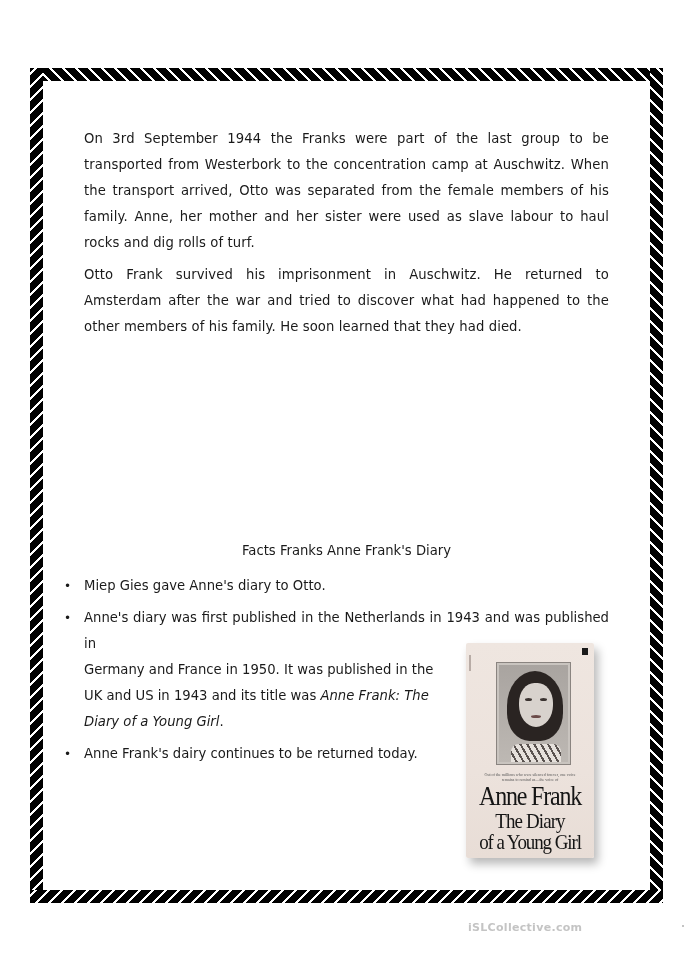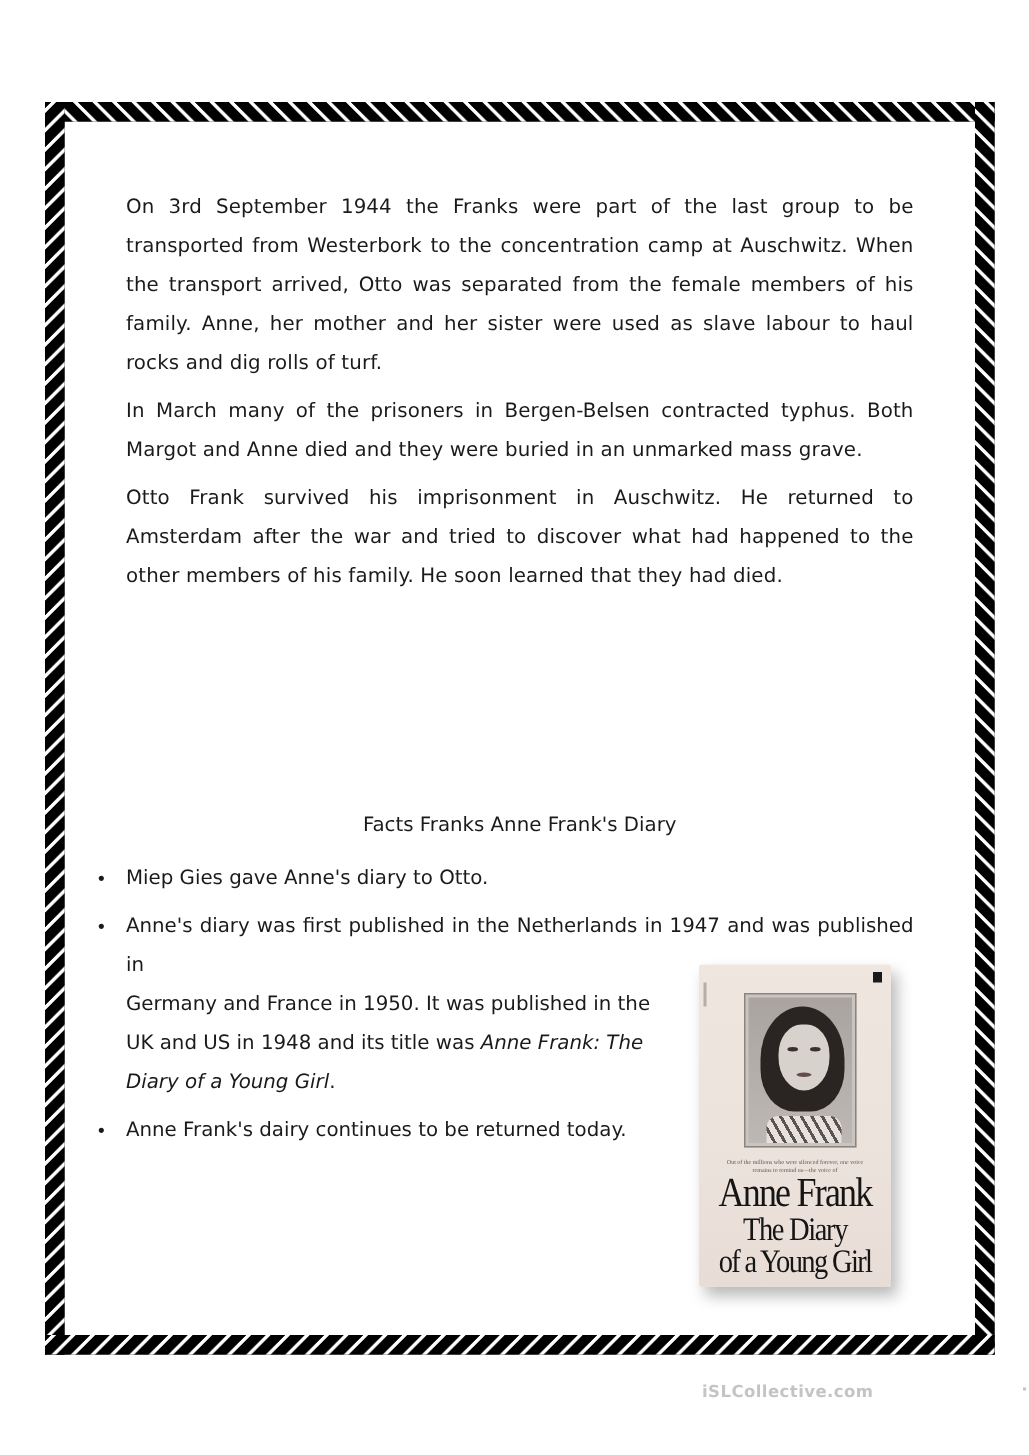--- a/index.html
+++ b/index.html
@@ -277,35 +277,34 @@
 
   <div class="border-frame">
     <div class="edge edge-top"></div>
     <div class="edge edge-left"></div>
     <div class="edge edge-right"></div>
     <div class="edge edge-bottom"></div>
   </div>
 
   <div class="content">
     <p class="para">On 3rd September 1944 the Franks were part of the last group to be transported from Westerbork to the concentration camp at Auschwitz. When the transport arrived, Otto was separated from the female members of his family. Anne, her mother and her sister were used as slave labour to haul rocks and dig rolls of turf.</p>
-    <p class="para">In March many of the prisoners in Bergen-Belsen contracted typhus. Both Margot and Anne died and they were buried in an unmarked mass grave.</p>
     <p class="para">Otto Frank survived his imprisonment in Auschwitz. He returned to Amsterdam after the war and tried to discover what had happened to the other members of his family. He soon learned that they had died.</p>
   </div>
 
   <div class="section-title">Facts Franks Anne Frank's Diary</div>
 
   <ul class="facts">
     <li class="fact">
       <span class="bullet">•</span>
       <span class="fact-text">Miep Gies gave Anne's diary to Otto.</span>
     </li>
     <li class="fact fact-long">
       <span class="bullet">•</span>
-      <span class="line1">Anne's diary was first published in the Netherlands in 1947 and was published in</span>
-      <span class="rest"><span>Germany and France in 1950. It was published in the UK and US in 1948 and its title was </span><span class="italic">Anne Frank: The Diary of a Young Girl</span><span>.</span></span>
+      <span class="line1">Anne's diary was first published in the Netherlands in 1943 and was published in</span>
+      <span class="rest"><span>Germany and France in 1950. It was published in the UK and US in 1943 and its title was </span><span class="italic">Anne Frank: The Diary of a Young Girl</span><span>.</span></span>
     </li>
     <li class="fact">
       <span class="bullet">•</span>
       <span class="fact-text">Anne Frank's dairy continues to be returned today.</span>
     </li>
   </ul>
 
   <div class="book">
     <div class="book-spine-mark"></div>
     <div class="book-logo"></div>

